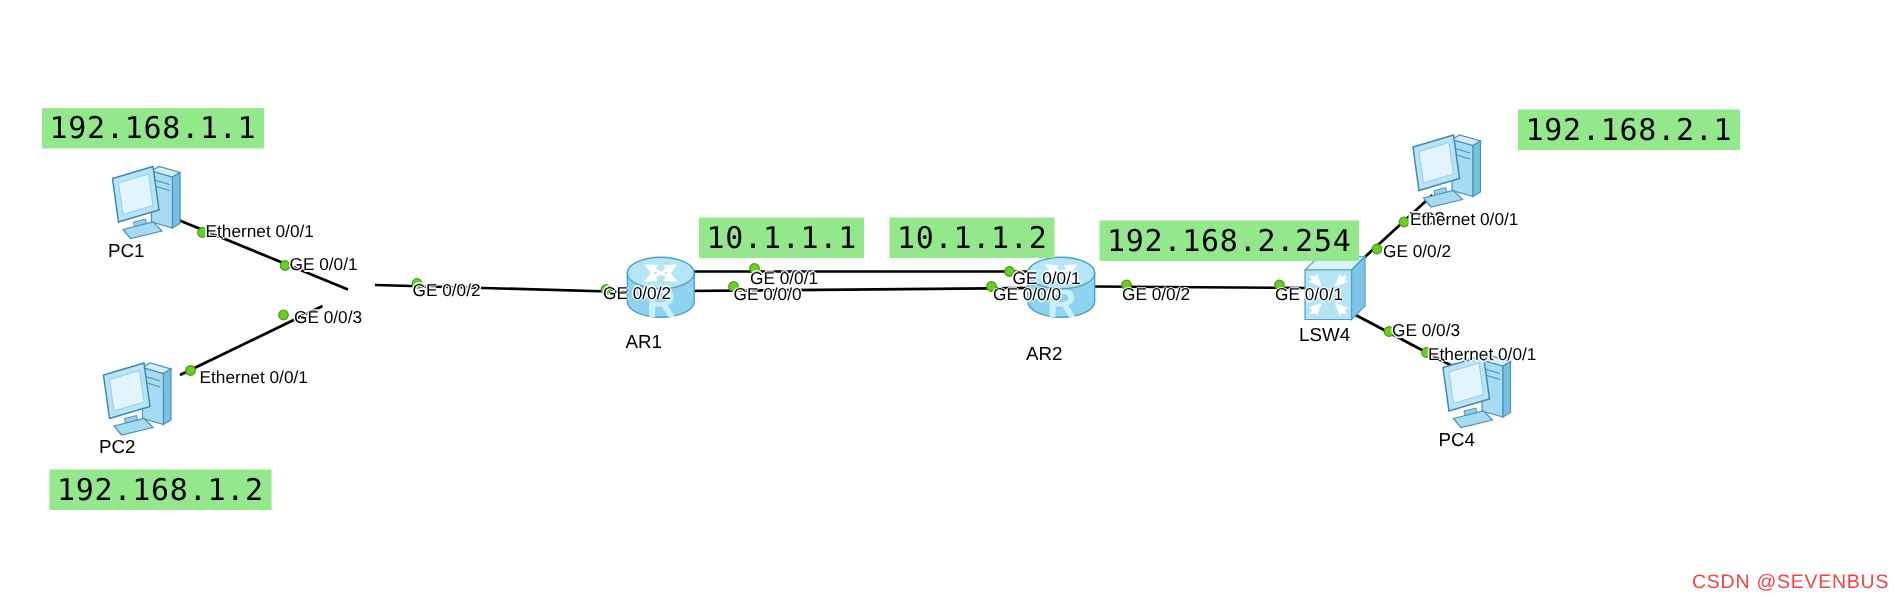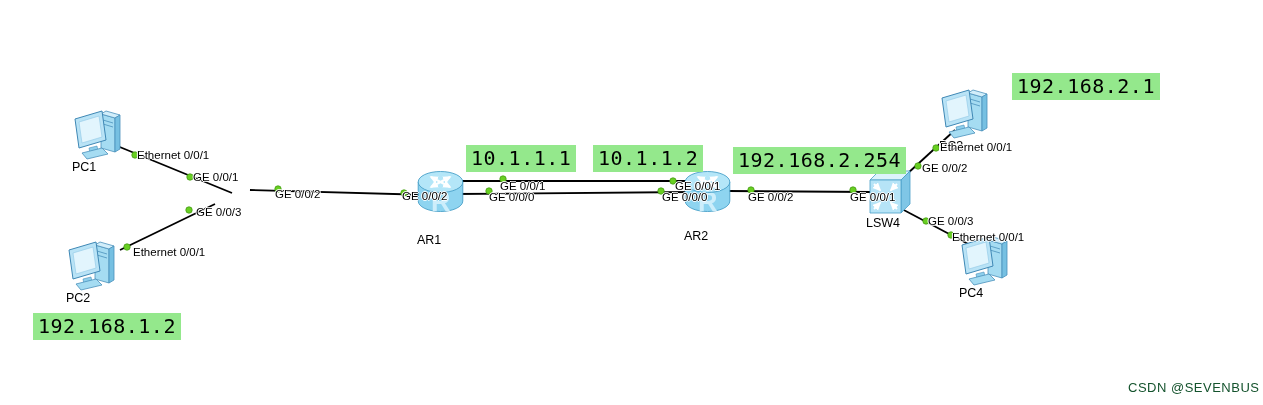--- a/index.html
+++ b/index.html
@@ -18,21 +18,21 @@
   .port{
     position:absolute;font-size:11.5px;color:#000;line-height:13px;white-space:nowrap;
     text-shadow:1px 0 0 #fff,-1px 0 0 #fff,0 1px 0 #fff,0 -1px 0 #fff;
   }
   .ip{
     position:absolute;background:#94e88c;color:#000;
     font-family:"DejaVu Sans Mono",monospace;font-size:20px;line-height:21px;
     padding:3px 5px;letter-spacing:0.5px;white-space:nowrap;
   }
   .watermark{
-    position:absolute;left:1128px;top:380px;font-size:13px;color:#14532d;
+    position:absolute;left:1128px;top:380px;font-size:13px;color:#ef4444;
     letter-spacing:0.5px;white-space:nowrap;
   }
 </style>
 </head>
 <body>
 
 <div id="canvas">
 
   <svg id="links" viewBox="0 0 1263 405">
     <defs>
@@ -162,21 +162,21 @@
       <path d="M1.2,12 v19 a22.3,10.5 0 0 0 44.6,0 v-19 z" fill="#8ed4f0" stroke="#4aa0c8" stroke-width="0.9"></path>
       <text x="14" y="41" font-size="27" font-weight="bold" fill="#cdeefb" font-family="Liberation Sans, sans-serif">R</text>
       <ellipse cx="23.5" cy="12" rx="22.3" ry="10.5" fill="#b4e6f8" stroke="#4aa0c8" stroke-width="0.9"></ellipse>
       <g stroke="#ffffff" stroke-width="2">
         <line x1="23.5" y1="12" x2="14" y2="7" marker-end="url(#mw)"></line>
         <line x1="23.5" y1="12" x2="33" y2="7" marker-end="url(#mw)"></line>
         <line x1="23.5" y1="12" x2="14" y2="17" marker-end="url(#mw)"></line>
         <line x1="23.5" y1="12" x2="33" y2="17" marker-end="url(#mw)"></line>
       </g>
     </svg>
-    <div class="dev-label" style="margin-top:20px">AR1</div>
+    <div class="dev-label" style="margin-top:8px">AR1</div>
   </div>
 
   <div class="device" style="left:684px;top:170px;width:47px">
     <svg width="47" height="44" viewBox="0 0 47 44">
       <path d="M1.2,12 v19 a22.3,10.5 0 0 0 44.6,0 v-19 z" fill="#8ed4f0" stroke="#4aa0c8" stroke-width="0.9"></path>
       <text x="14" y="41" font-size="27" font-weight="bold" fill="#cdeefb" font-family="Liberation Sans, sans-serif">R</text>
       <ellipse cx="23.5" cy="12" rx="22.3" ry="10.5" fill="#b4e6f8" stroke="#4aa0c8" stroke-width="0.9"></ellipse>
       <g stroke="#ffffff" stroke-width="2">
         <line x1="23.5" y1="12" x2="14" y2="7" marker-end="url(#mw)"></line>
         <line x1="23.5" y1="12" x2="33" y2="7" marker-end="url(#mw)"></line>
@@ -197,20 +197,21 @@
   <div class="port" style="left:489px;top:191px">GE 0/0/0</div>
   <div class="port" style="left:675px;top:180px">GE 0/0/1</div>
   <div class="port" style="left:662px;top:191px">GE 0/0/0</div>
   <div class="port" style="left:748px;top:191px">GE 0/0/2</div>
   <div class="port" style="left:850px;top:191px">GE 0/0/1</div>
   <div class="port" style="left:922px;top:162px">GE 0/0/2</div>
   <div class="port" style="left:940px;top:141px">Ethernet 0/0/1</div>
   <div class="port" style="left:928px;top:215px">GE 0/0/3</div>
   <div class="port" style="left:952px;top:231px">Ethernet 0/0/1</div>
 
+  <div class="ip" style="left:28px;top:72px">192.168.1.1</div>
   <div class="ip" style="left:33px;top:313px">192.168.1.2</div>
   <div class="ip" style="left:466px;top:145px">10.1.1.1</div>
   <div class="ip" style="left:593px;top:145px">10.1.1.2</div>
   <div class="ip" style="left:733px;top:147px">192.168.2.254</div>
   <div class="ip" style="left:1012px;top:73px">192.168.2.1</div>
 
   <div class="watermark">CSDN @SEVENBUS</div>
 
 </div>
 

